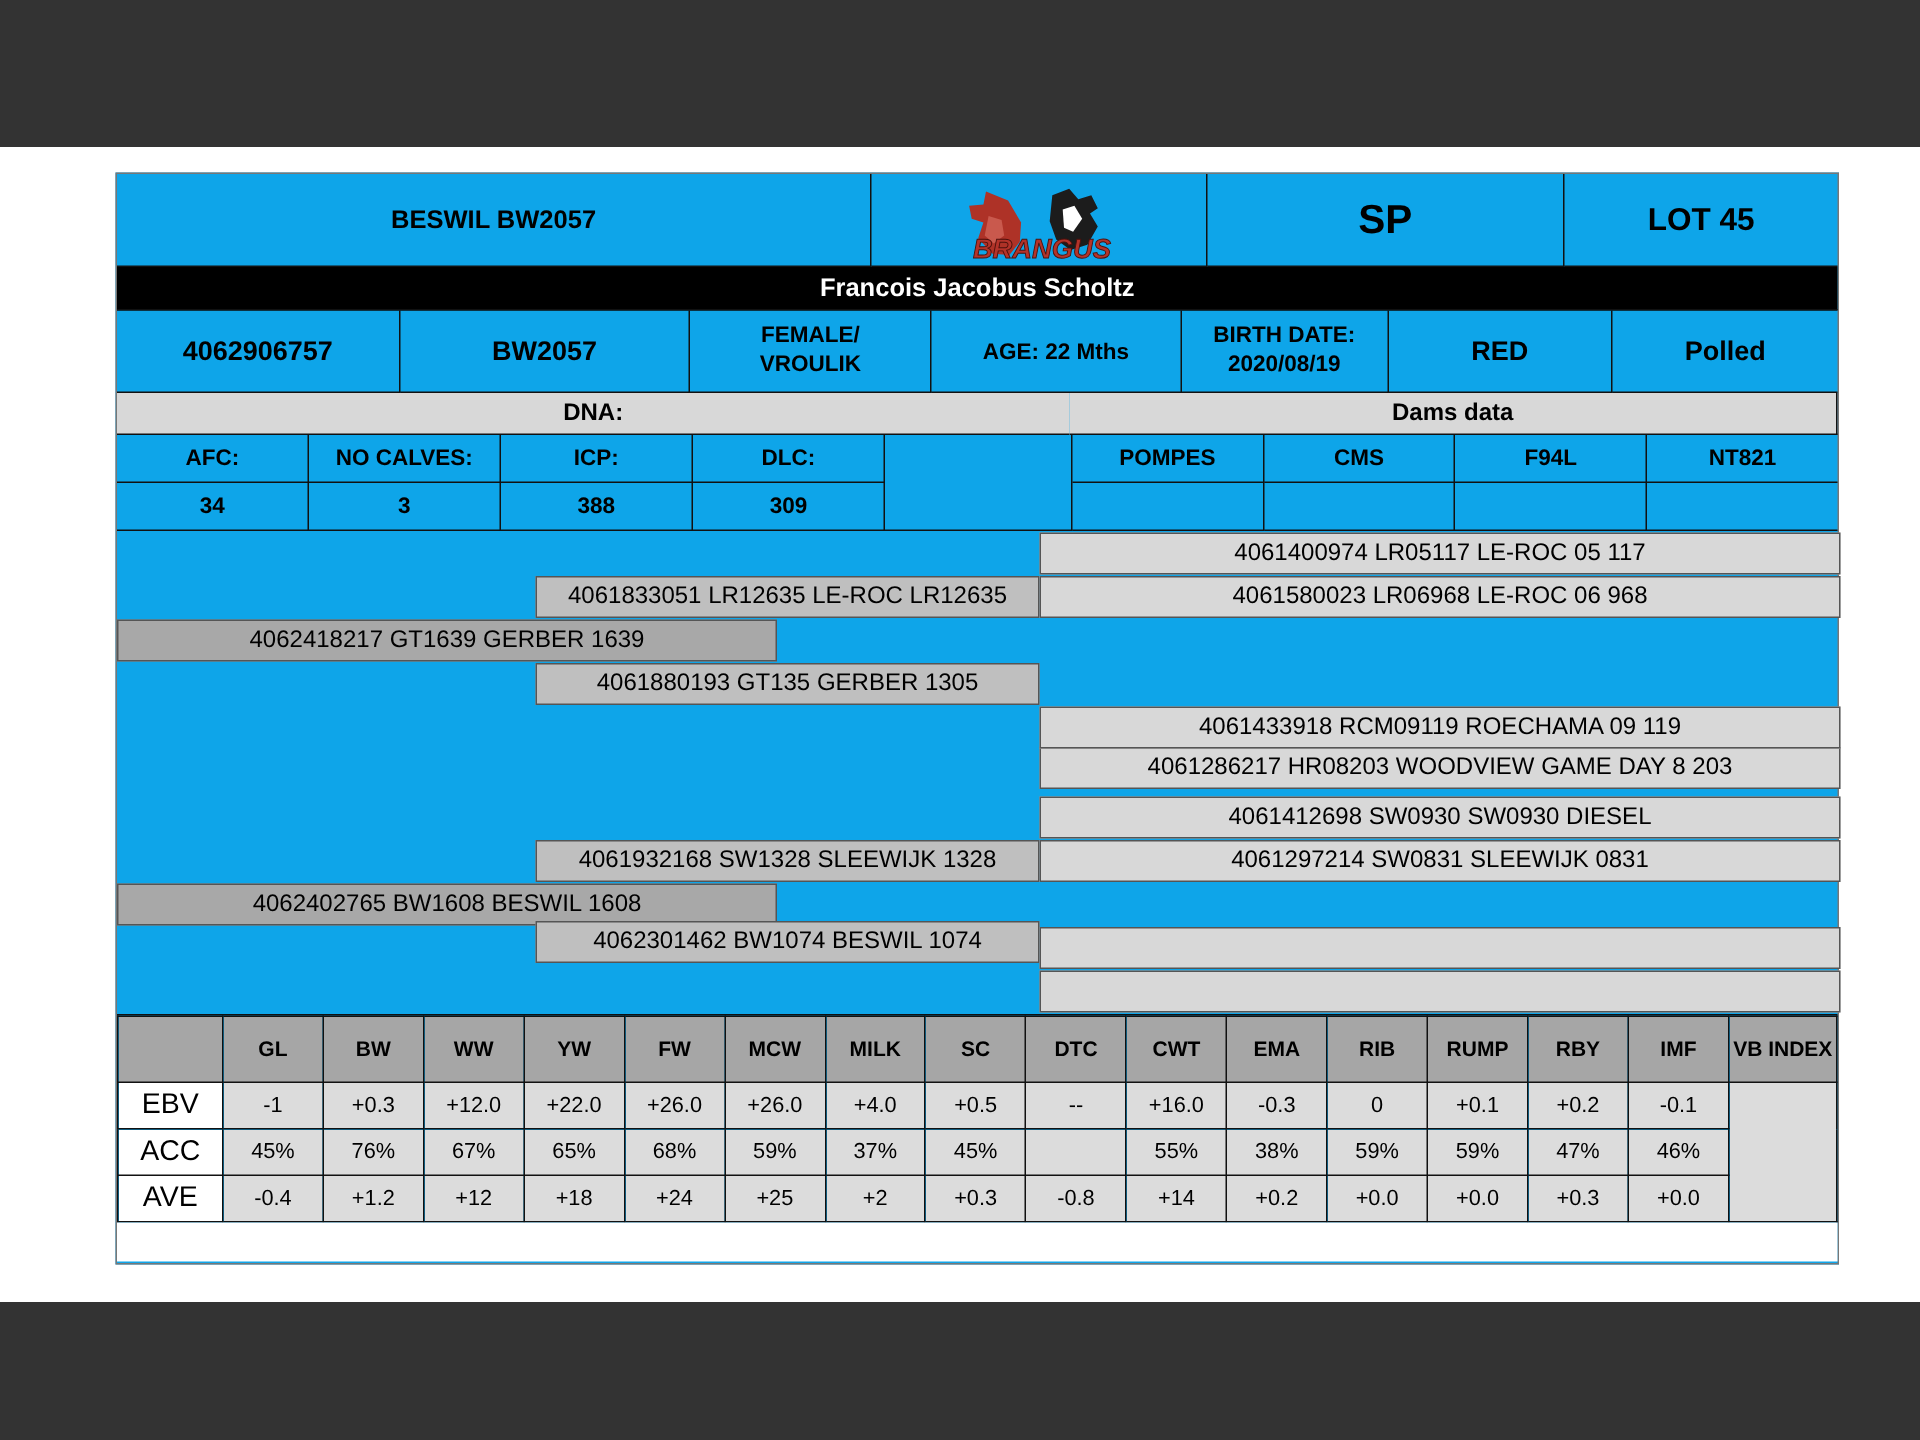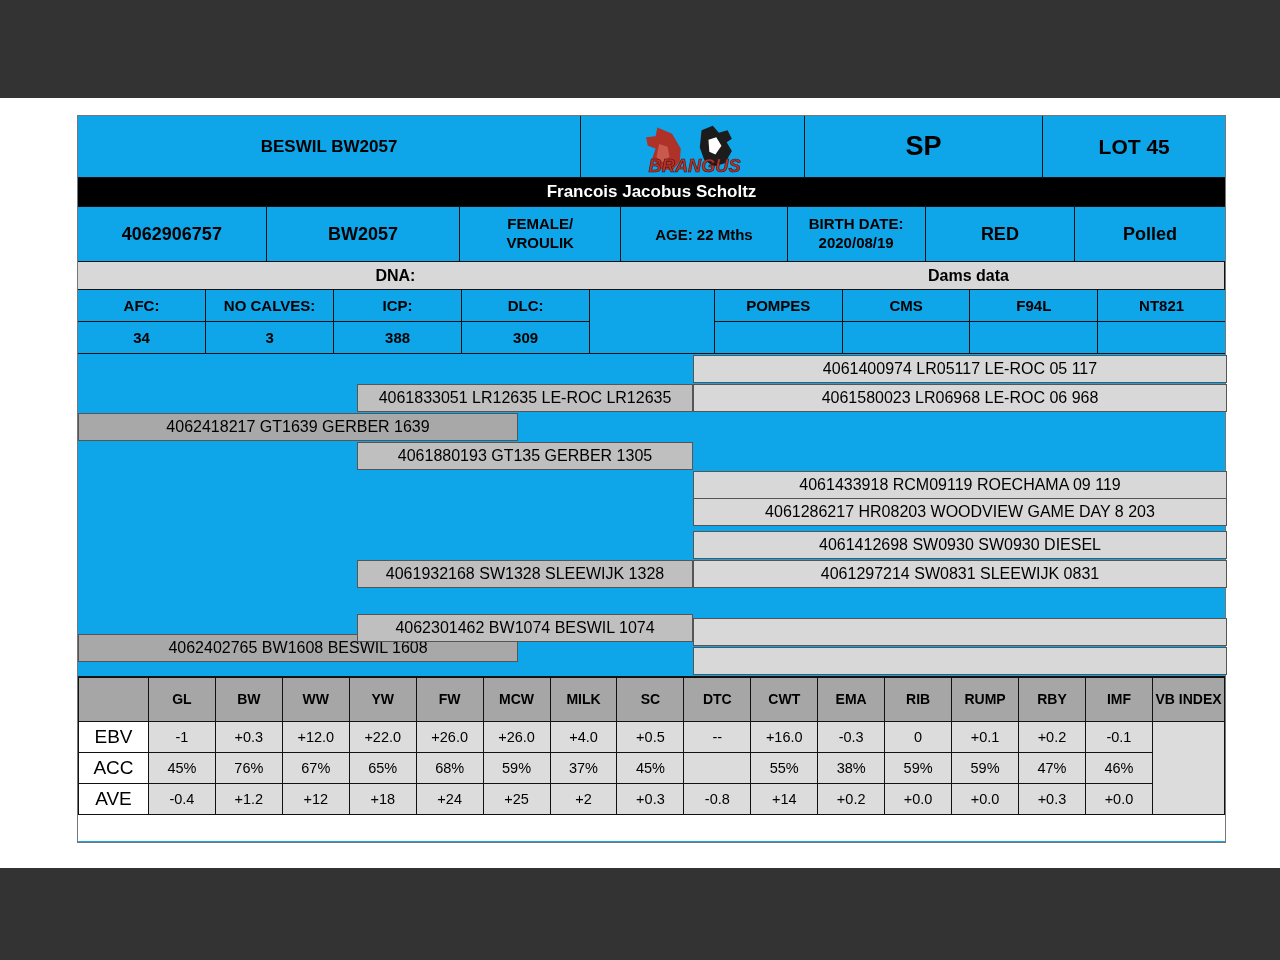--- a/index.html
+++ b/index.html
@@ -174,21 +174,21 @@
     <div class="pbox gen3" style="top:1px;height:28px;">4061400974 LR05117 LE-ROC 05 117</div>
     <div class="pbox gen2" style="top:30px;height:28px;">4061833051 LR12635 LE-ROC LR12635</div>
     <div class="pbox gen3" style="top:30px;height:28px;">4061580023 LR06968 LE-ROC 06 968</div>
     <div class="pbox gen1" style="top:59px;height:28px;">4062418217 GT1639 GERBER 1639</div>
     <div class="pbox gen2" style="top:88px;height:28px;">4061880193 GT135 GERBER 1305</div>
     <div class="pbox gen3" style="top:100px;height:28px;margin-top:44px;">4061286217 HR08203 WOODVIEW GAME DAY 8 203</div>
     <div class="pbox gen3" style="top:117px;height:28px;">4061433918 RCM09119 ROECHAMA 09 119</div>
     <div class="pbox gen3" style="top:177px;height:28px;">4061412698 SW0930 SW0930 DIESEL</div>
     <div class="pbox gen2" style="top:206px;height:28px;">4061932168 SW1328 SLEEWIJK 1328</div>
     <div class="pbox gen3" style="top:206px;height:28px;">4061297214 SW0831 SLEEWIJK 0831</div>
-    <div class="pbox gen1" style="top:235px;height:28px;margin-top:45px;">4062402765 BW1608 BESWIL 1608</div>
+    <div class="pbox gen1" style="top:235px;height:28px;">4062402765 BW1608 BESWIL 1608</div>
     <div class="pbox gen2" style="top:260px;height:28px;">4062301462 BW1074 BESWIL 1074</div>
     <div class="pbox gen3" style="top:264px;height:28px;"></div>
     <div class="pbox gen3" style="top:293px;height:28px;"></div>
   </div>
 
   <table class="ebv">
     <colgroup>
       <col class="lblcol">
         <col>
         <col>

